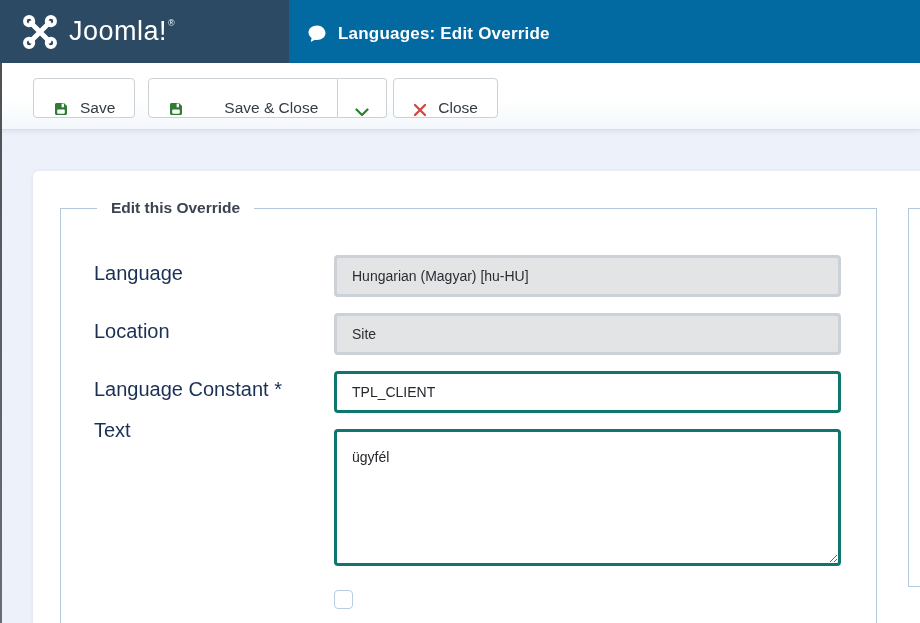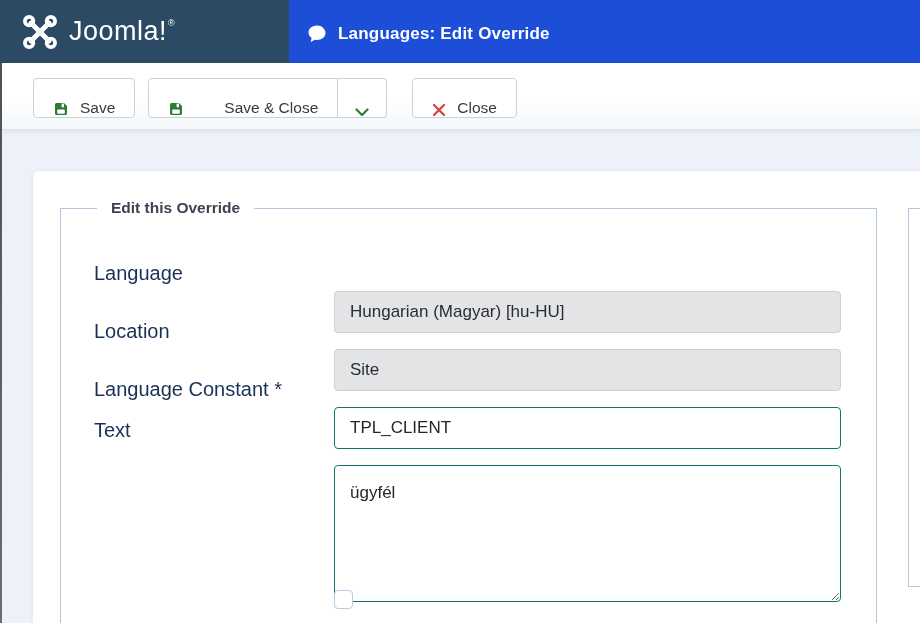--- a/index.html
+++ b/index.html
@@ -3,57 +3,57 @@
 <meta charset="utf-8">
 <style>
   html,body{margin:0;padding:0;}
   body{
     width:920px;height:623px;position:relative;overflow:hidden;
     background:#edf1f9;
     font-family:"Liberation Sans", sans-serif;
     -webkit-font-smoothing:antialiased;
   }
   
-  .header{position:absolute;left:0;top:0;width:920px;height:63px;background:#1d4ed8;}
+  .header{position:absolute;left:0;top:0;width:920px;height:63px;background:#0369a1;}
   .brand-block{position:absolute;left:0;top:0;width:289px;height:63px;background:#2c4a63;
     display:flex;align-items:center;padding-left:22px;box-sizing:border-box;}
   .brand-mark{width:36px;height:40px;margin-right:11px;flex:0 0 auto;}
   .brand-text{color:#fff;font-size:27px;font-weight:400;letter-spacing:.5px;line-height:1;}
   .brand-text sup{font-size:9px;vertical-align:14px;margin-left:1px;}
   .title-block{position:absolute;left:289px;top:0;right:0;height:68px;display:flex;align-items:center;padding-left:18px;}
   .title-icon{width:20px;height:20px;margin-right:11px;flex:0 0 auto;}
   .page-title{color:#fff;font-size:17px;font-weight:bold;letter-spacing:.2px;}
   
   .toolbar{position:absolute;left:0;top:63px;width:920px;height:67px;
     background:linear-gradient(#ffffff 55%,#f3f7fb);border-bottom:1px solid #d9dfe7;
     box-shadow:0 2px 4px rgba(90,110,140,.10);
     display:flex;align-items:flex-start;padding:15px 0 0 33px;box-sizing:border-box;}
   .btn{display:inline-flex;align-items:flex-end;gap:11px;height:40px;padding:0 19px;
     background:#fff;border:1px solid #ccd1d6;border-radius:4px;
     font-family:"Liberation Sans",sans-serif;font-size:15.5px;color:#333b44;cursor:pointer;box-sizing:border-box;}
   .btn svg{flex:0 0 auto;}
   .btn-group{display:inline-flex;margin-left:13px;}
   .btn-group .btn{border-radius:4px 0 0 4px;gap:40px;}
   .btn-group .btn.toggle{border-left:none;border-radius:0 4px 4px 0;padding:0 17px;}
-  .btn.close-btn{margin-left:25px;}
+  .btn.close-btn{margin-left:6px;}
   
   .edge-strip{position:absolute;left:0;top:63px;width:2px;height:560px;
     background:linear-gradient(#4e5154,#6a6e72);z-index:5;}
   
   .card{position:absolute;left:33px;top:171px;width:887px;height:470px;background:#fff;
     border-radius:6px 0 0 0;box-shadow:0 1px 5px rgba(30,45,70,.08);}
   fieldset{position:absolute;margin:0;padding:0;border:1px solid #b3c8dc;}
   .fs-main{left:27px;top:29px;width:815px;height:620px;}
   .fs-main legend{margin-left:36px;padding:0 14px;font-size:15.5px;font-weight:bold;color:#3b4450;line-height:16px;}
   .fs-side{left:875px;top:37px;width:300px;height:377px;}
   
   .f-label{position:absolute;left:61px;font-size:20px;color:#1a3055;line-height:18px;white-space:nowrap;}
   .f-input{position:absolute;left:301px;width:507px;height:42px;box-sizing:border-box;
-    border:1px solid #0f766e;border-radius:4px;background:#fff;padding:0 15px;
-    font-family:"Liberation Sans",sans-serif;font-size:17px;color:#24272b;outline:none;margin-top:36px;}
+    border:3px solid #0f766e;border-radius:4px;background:#fff;padding:0 15px;
+    font-family:"Liberation Sans",sans-serif;font-size:14px;color:#24272b;outline:none;}
   .f-input.readonly{background:#e3e4e6;border-color:#cbd1d6;color:#2a2d31;}
   textarea.f-input{height:137px;padding:16px 15px;resize:both;line-height:1.35;}
   .f-check{position:absolute;left:301px;width:19px;height:19px;box-sizing:border-box;
     border:1px solid #b8cde2;border-radius:4px;background:#fff;cursor:pointer;}
 </style>
 </head>
 <body>
 
 <div class="header">
   <div class="brand-block">

